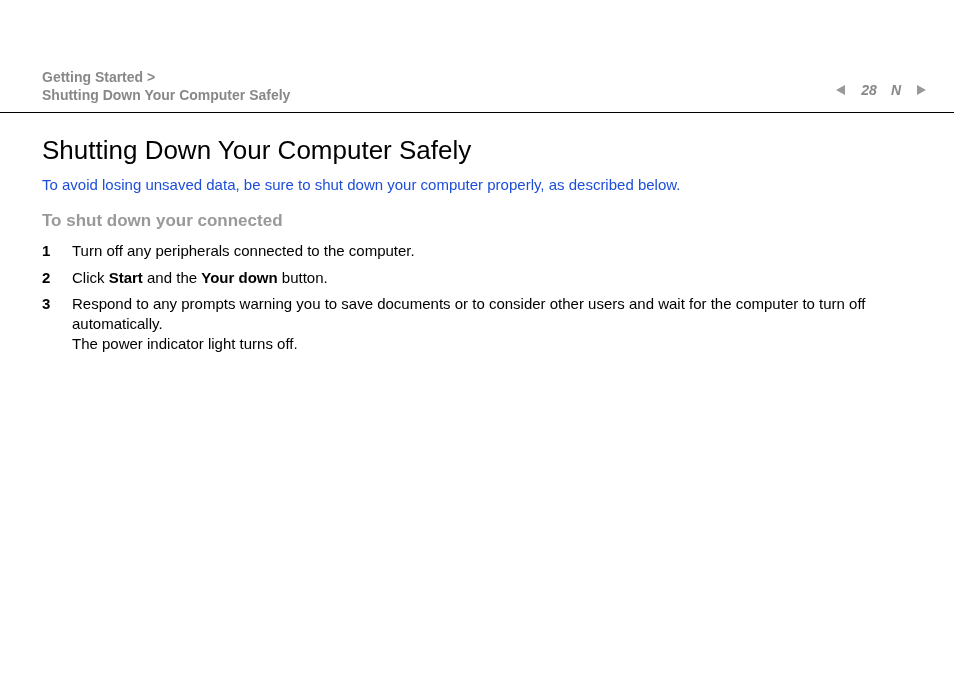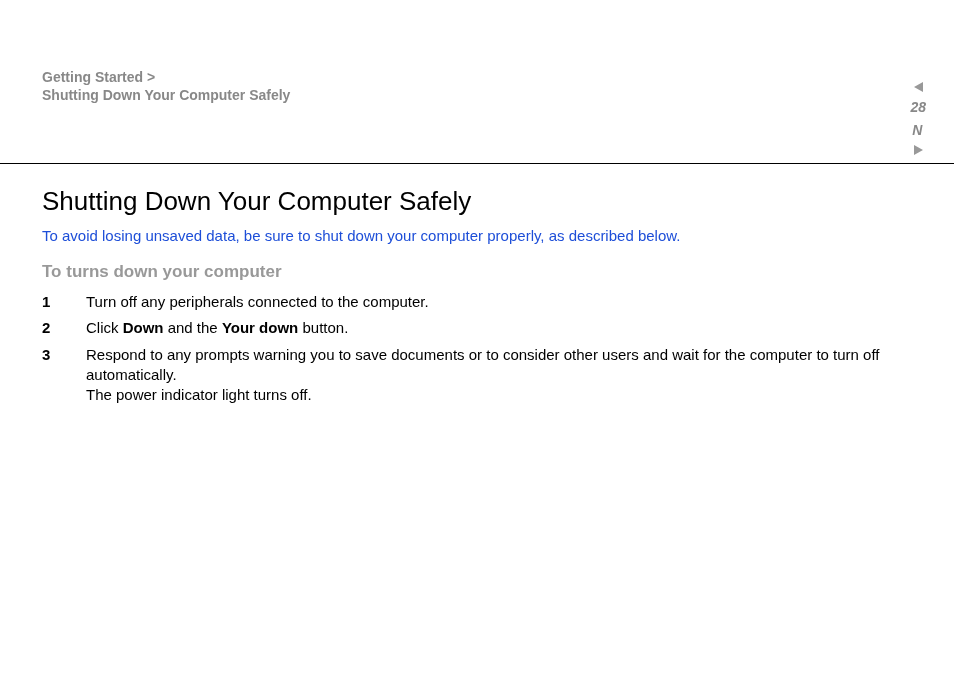--- a/index.html
+++ b/index.html
@@ -21,23 +21,22 @@
     }
     .breadcrumb {
       font-size: 14px;
       font-weight: bold;
       color: #888;
       line-height: 1.3;
     }
     .page-nav {
       display: flex;
       align-items: center;
-      gap: 7px;
+      gap: 16px;
       padding-top: 14px;
-      flex-direction: column;
     }
     .page-number {
       font-size: 14px;
       font-weight: bold;
       font-style: italic;
       color: #888;
     }
     .nav-arrow {
       width: 0;
       height: 0;
@@ -90,21 +89,20 @@
       gap: 18px;
       font-size: 15px;
       line-height: 1.35;
     }
     .step-num {
       font-weight: bold;
       min-width: 12px;
     }
     .step-text {
       flex: 1;
-      margin-left: 14px;
     }
     .step-text b {
       font-weight: bold;
     }
   </style>
 </head>
 <body>
 
 <div class="header">
   <div class="breadcrumb">
@@ -115,28 +113,28 @@
     <span class="nav-arrow nav-left"></span>
     <span class="page-number">28</span>
     <span class="N">N</span>
     <span class="nav-arrow nav-right"></span>
   </div>
 </div>
 
 <div class="content">
   <h1 class="page-title">Shutting Down Your Computer Safely</h1>
   <p class="intro">To avoid losing unsaved data, be sure to shut down your computer properly, as described below.</p>
-  <h2 class="subheading">To turns down your computer</h2>
+  <h2 class="subheading">To shut down your connected</h2>
   <div class="steps">
     <div class="step">
       <span class="step-num">1</span>
       <span class="step-text">Turn off any peripherals connected to the computer.</span>
     </div>
     <div class="step">
       <span class="step-num">2</span>
-      <span class="step-text">Click <b>Down</b> and the <b>Your down</b> button.</span>
+      <span class="step-text">Click <b>Start</b> and the <b>Your down</b> button.</span>
     </div>
     <div class="step">
       <span class="step-num">3</span>
       <span class="step-text">Respond to any prompts warning you to save documents or to consider other users and wait for the computer to turn off automatically.<br>The power indicator light turns off.</span>
     </div>
   </div>
 </div>
 
 </body></html>

